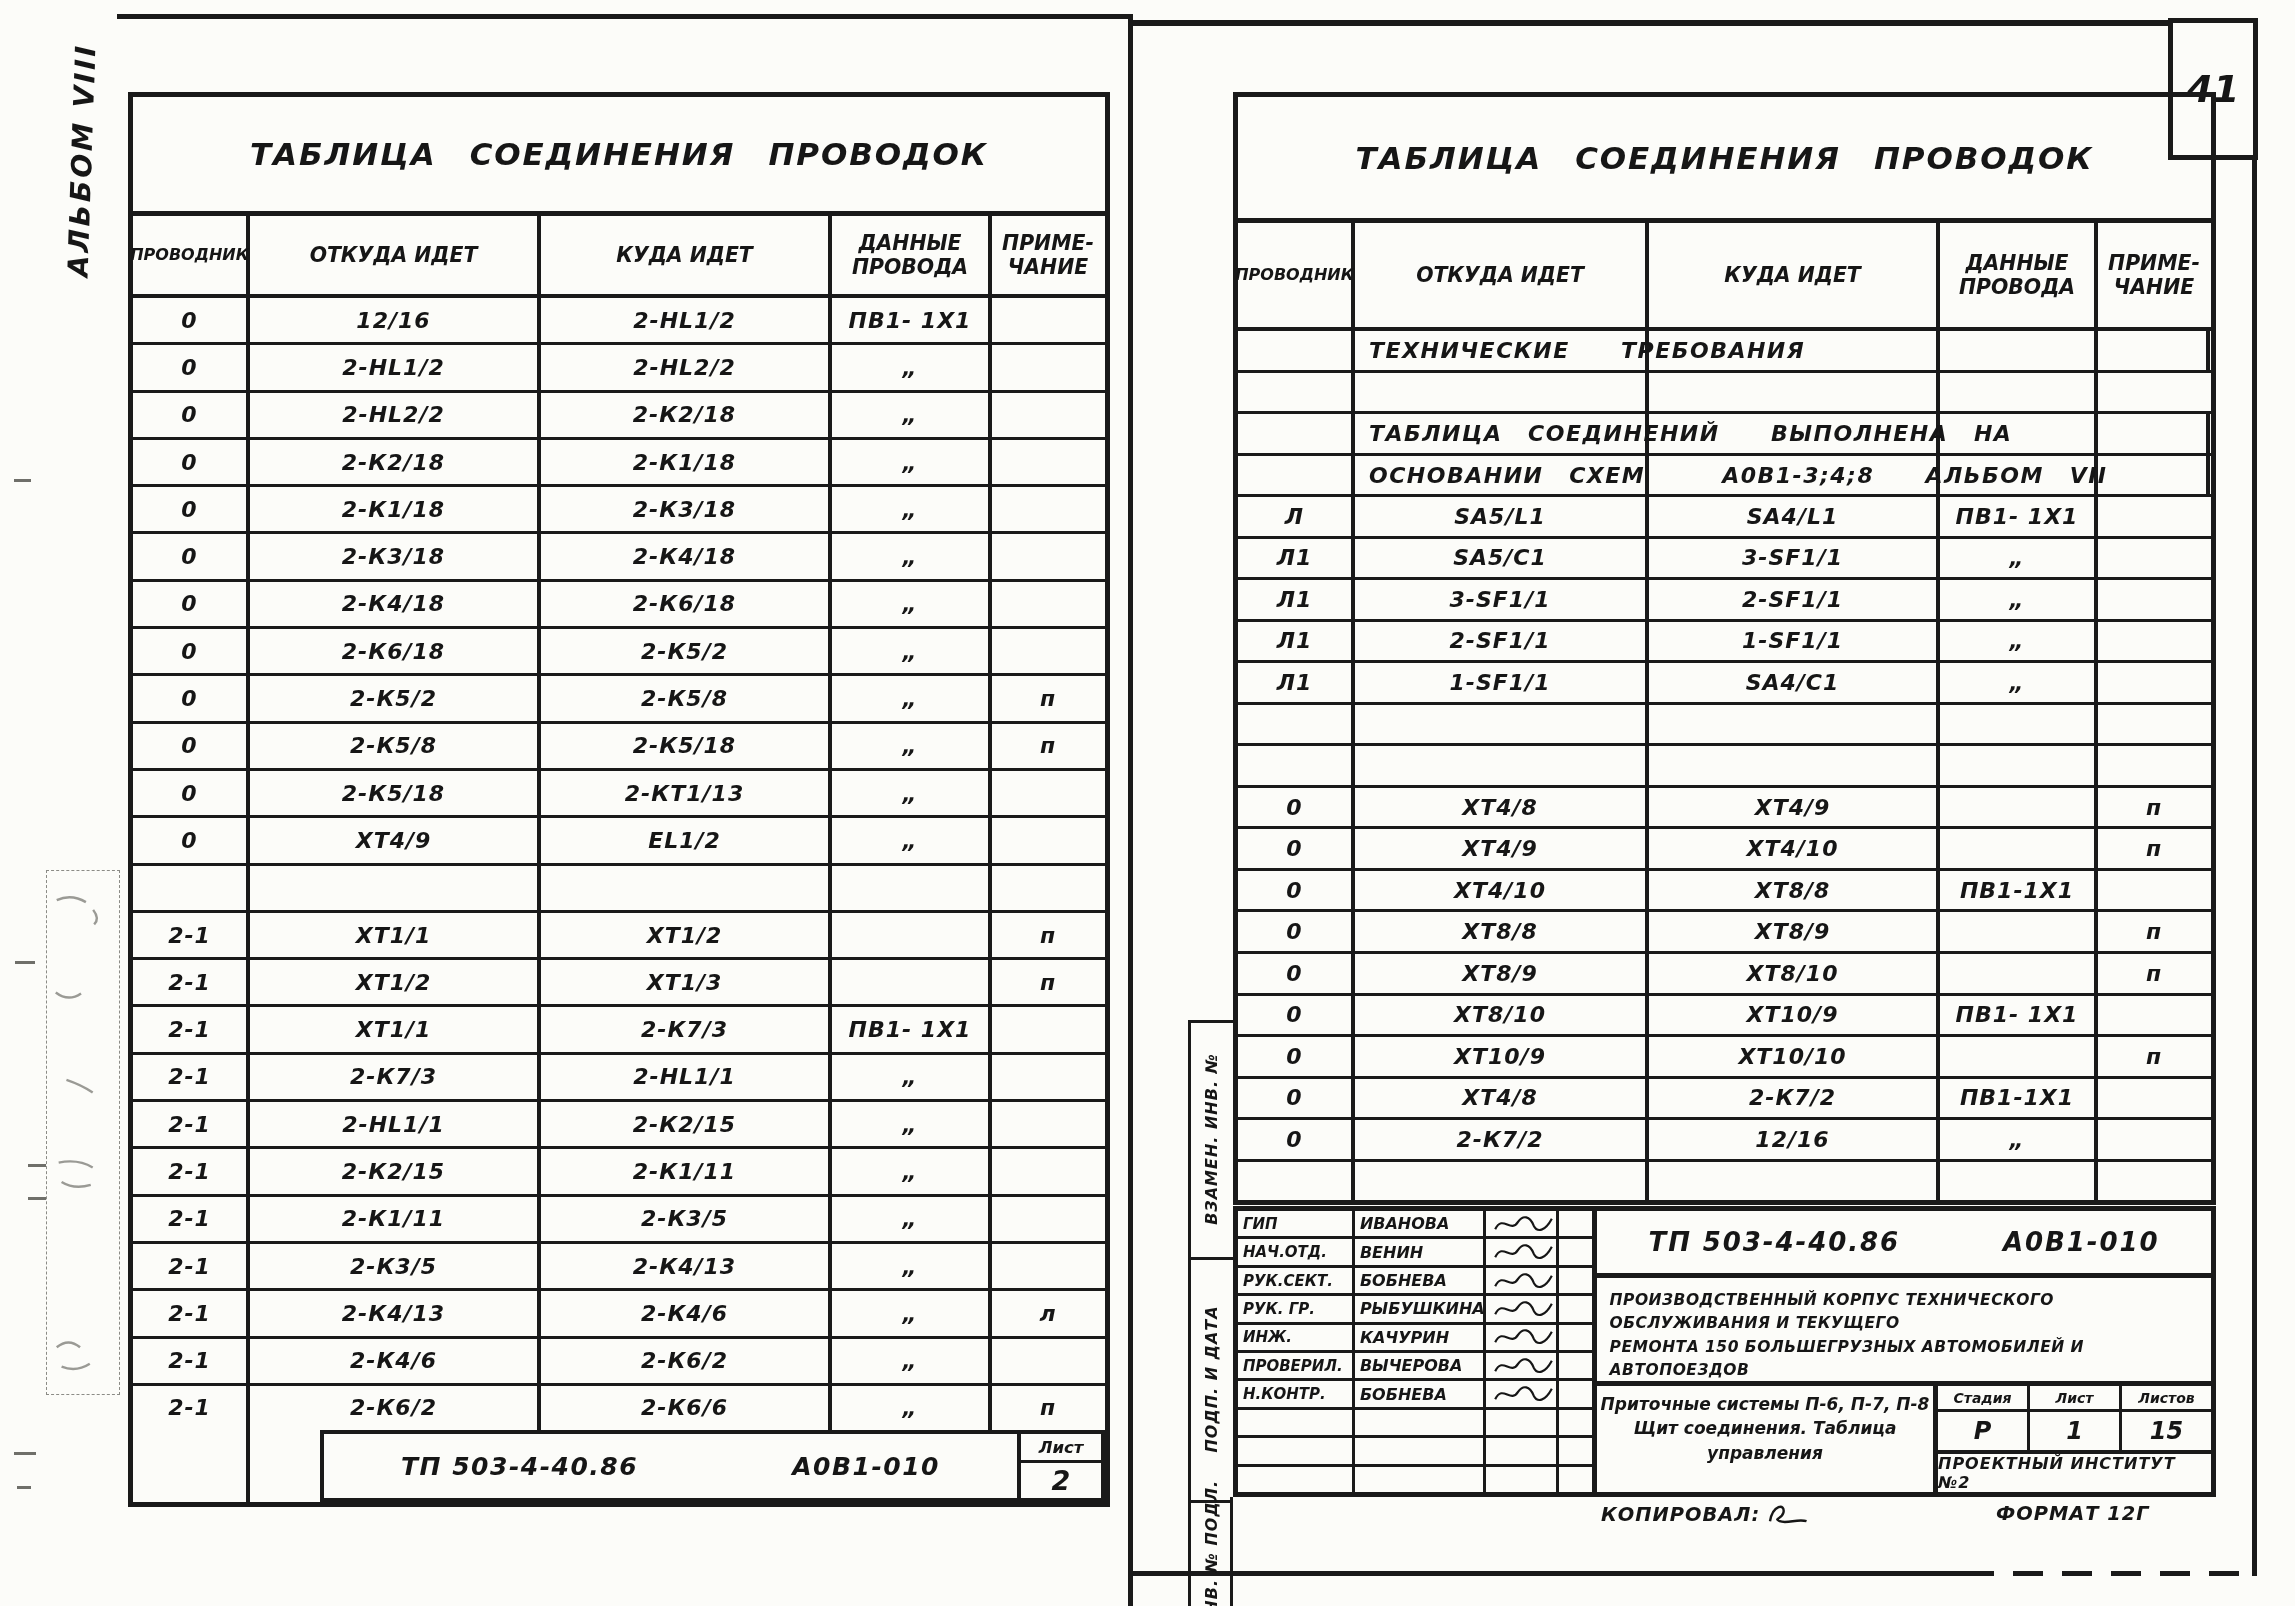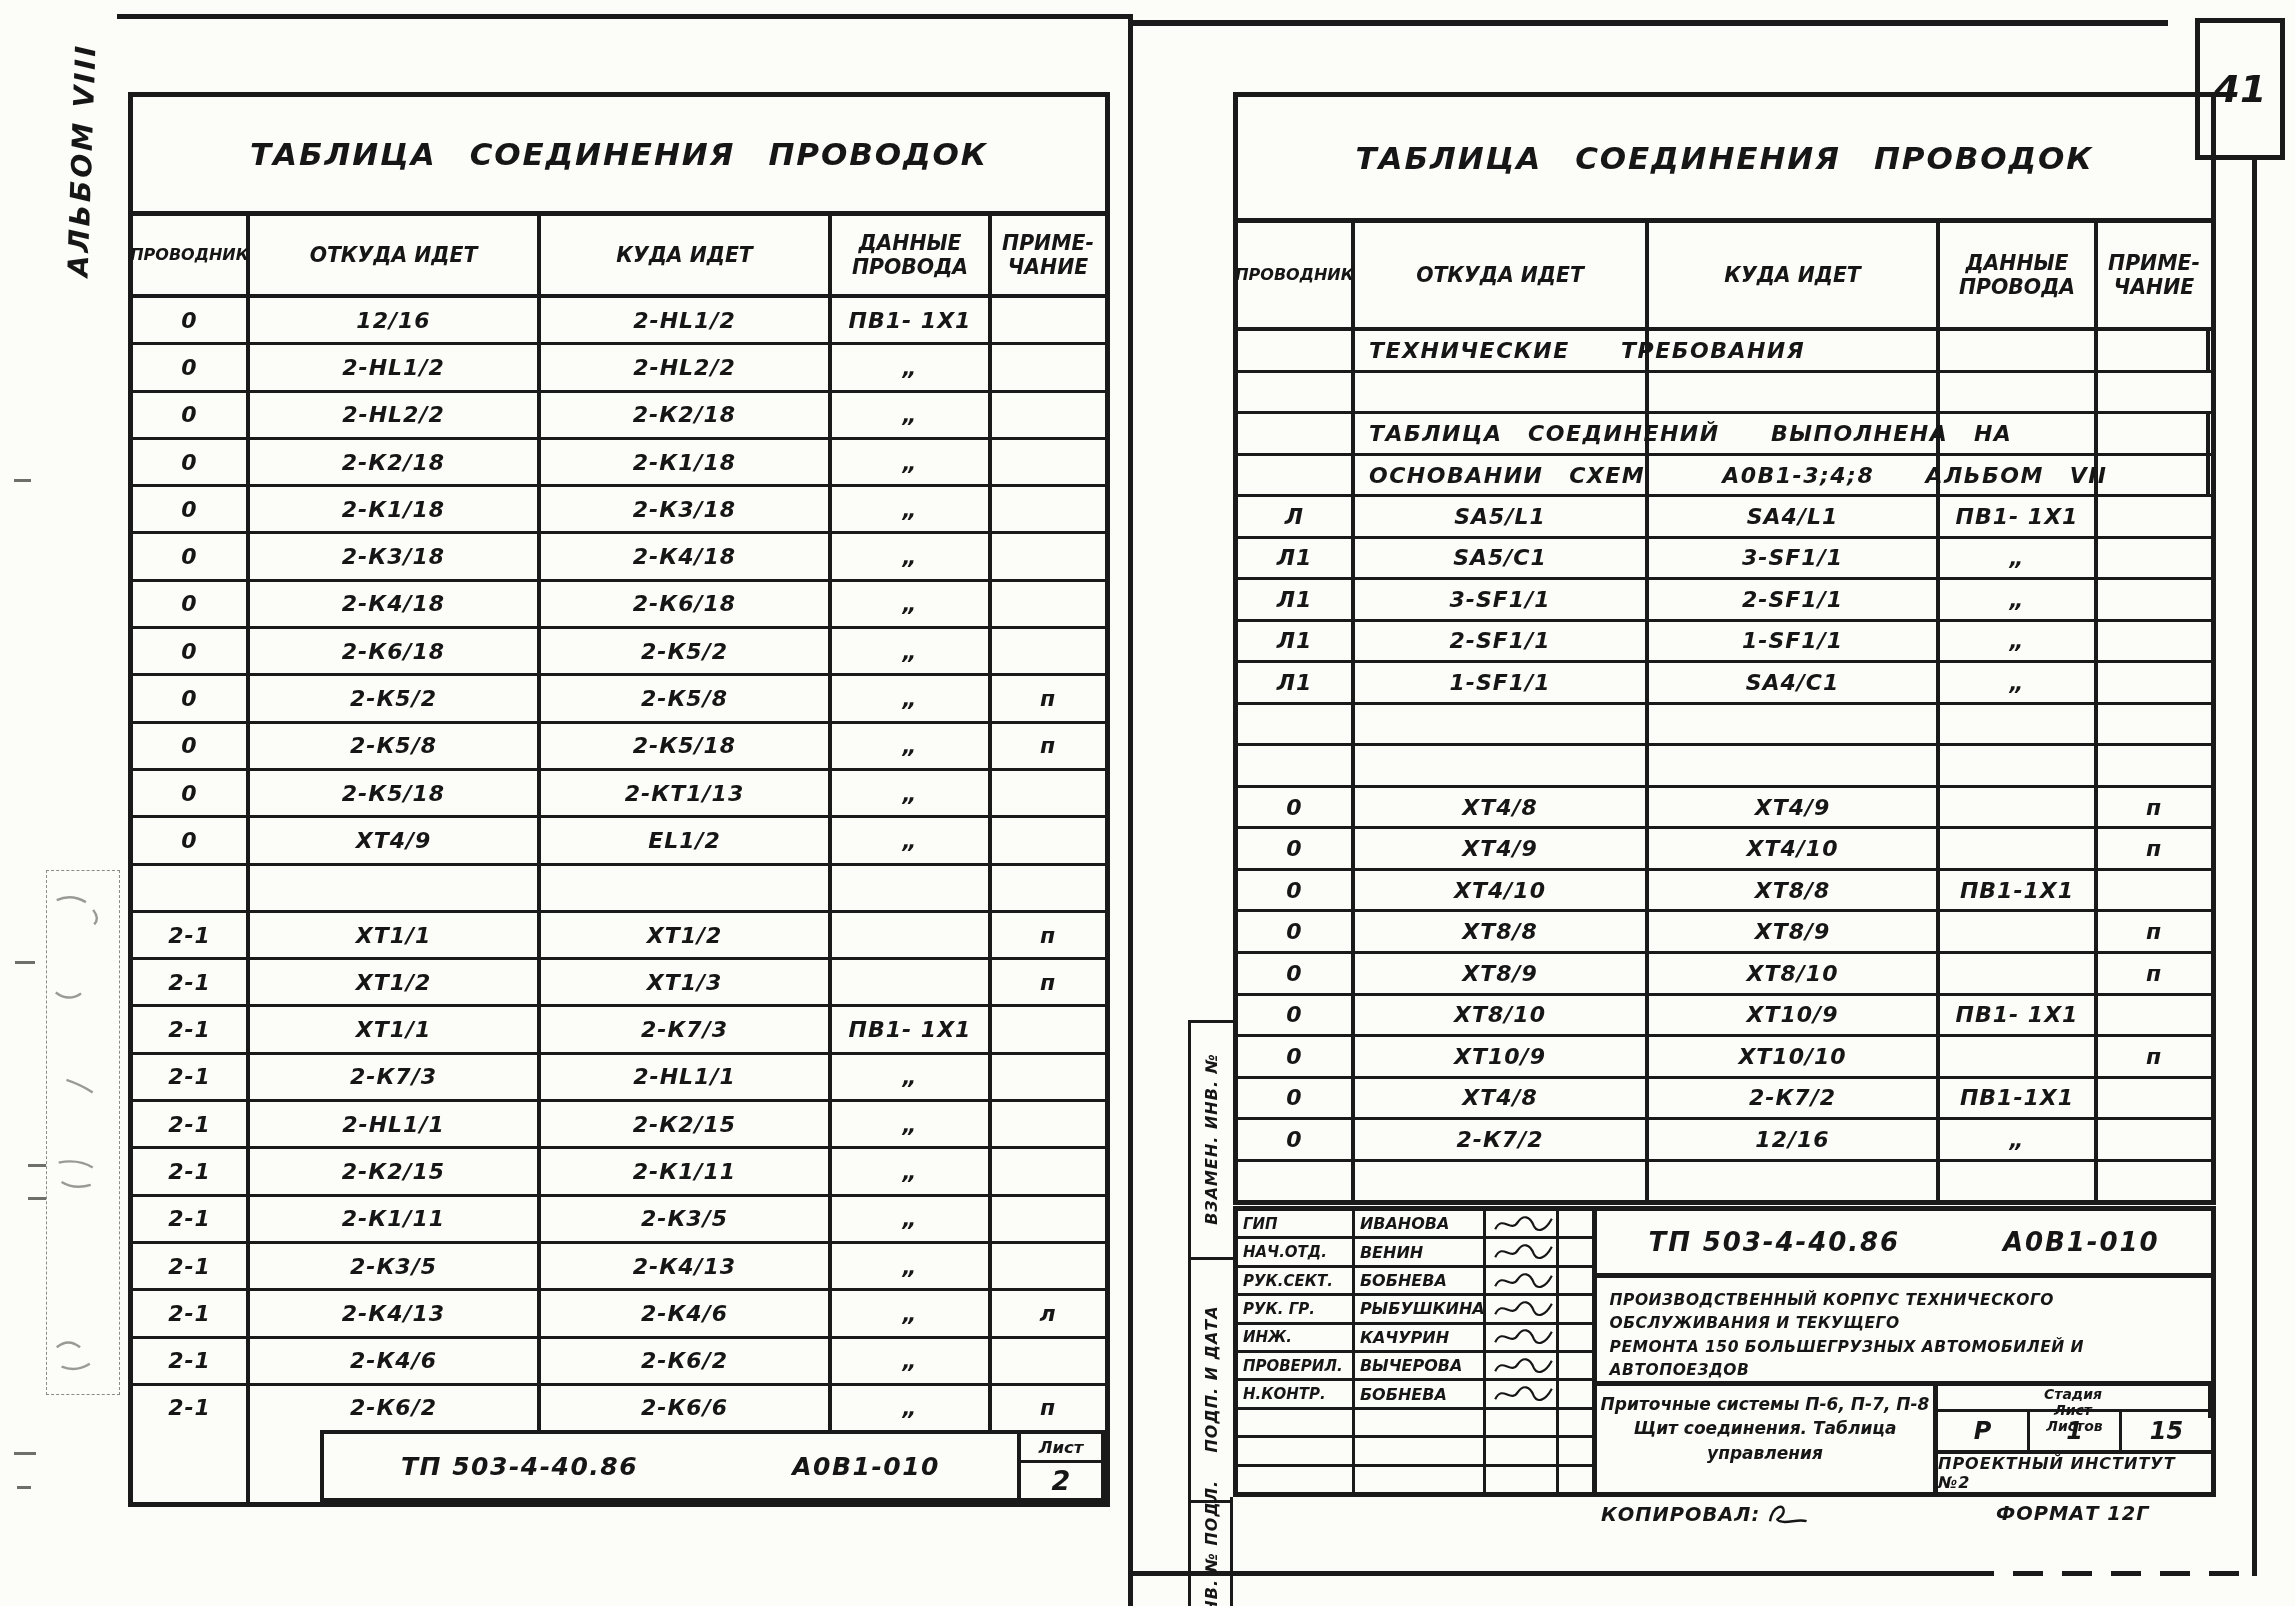--- a/index.html
+++ b/index.html
@@ -47,33 +47,33 @@
   .sigrow .sg.role{width:117px;font-size:15px;}
   .sigrow .sg.name{width:131px;font-size:16px;}
   .sigrow .sg.autog{width:73px;justify-content:center;}
   .sigrow .sg.rest{flex:1;border-right:none;}
   .tb-right{flex:1;display:flex;flex-direction:column;}
   .tb-doc{height:73px;border-bottom:5.3px solid #1a1a1a;display:flex;align-items:center;justify-content:space-around;font-size:26px;letter-spacing:1.9px;}
   .tb-obj{height:92px;border-bottom:5.3px solid #1a1a1a;padding:10.7px 12.6px 0 12.6px;box-sizing:content-box;font-size:15.5px;line-height:1.5;letter-spacing:0.5px;}
   .tb-bot{flex:1;display:flex;}
   .tb-title{width:341px;border-right:5.3px solid #1a1a1a;box-sizing:border-box;text-align:center;font-size:17px;line-height:1.45;padding-top:5.8px;}
   .tb-stage{flex:1;display:flex;flex-direction:column;}
-  .stage-heads{height:23px;display:flex;border-bottom:3.9px solid #1a1a1a;flex-direction:column;}
+  .stage-heads{height:23px;display:flex;border-bottom:3.9px solid #1a1a1a;}
   .stage-heads .sc{flex:1;display:flex;align-items:center;justify-content:center;border-right:3.9px solid #1a1a1a;font-size:14px;}
   .stage-heads .sc:last-child{border-right:none;}
   .stage-vals{height:38px;display:flex;border-bottom:4.9px solid #1a1a1a;}
   .stage-vals .sv{flex:1;display:flex;align-items:center;justify-content:center;border-right:3.9px solid #1a1a1a;font-size:24px;}
   .stage-vals .sv:last-child{border-right:none;}
   .tb-org{flex:1;display:flex;align-items:center;justify-content:center;font-size:16px;letter-spacing:1px;}
   
   .vlabel{position:absolute;transform:translate(-50%,-50%) rotate(-90deg);white-space:nowrap;font-size:16px;letter-spacing:1px;}
   .album{position:absolute;transform:translate(-50%,-50%) rotate(-88deg);white-space:nowrap;font-size:28px;letter-spacing:2.9px;}
   
   .pagebox{position:absolute;left:2168px;top:17.5px;width:90px;height:142px;border:5.3px solid #1a1a1a;box-sizing:border-box;
-           display:flex;align-items:center;justify-content:center;font-size:38px;margin-left:27px;}
+           display:flex;align-items:center;justify-content:center;font-size:38px;}
   
   .stamp{position:absolute;left:46px;top:870px;width:74px;height:525px;border:1.9px dashed #8b8b86;box-sizing:border-box;}
   .tick{position:absolute;background:#6f6f6a;}
   .belowline{position:absolute;font-size:19.4px;letter-spacing:1px;display:flex;align-items:center;gap:6px;}
 </style>
 </head>
 <body>
 
 <div class="canvas">
 

